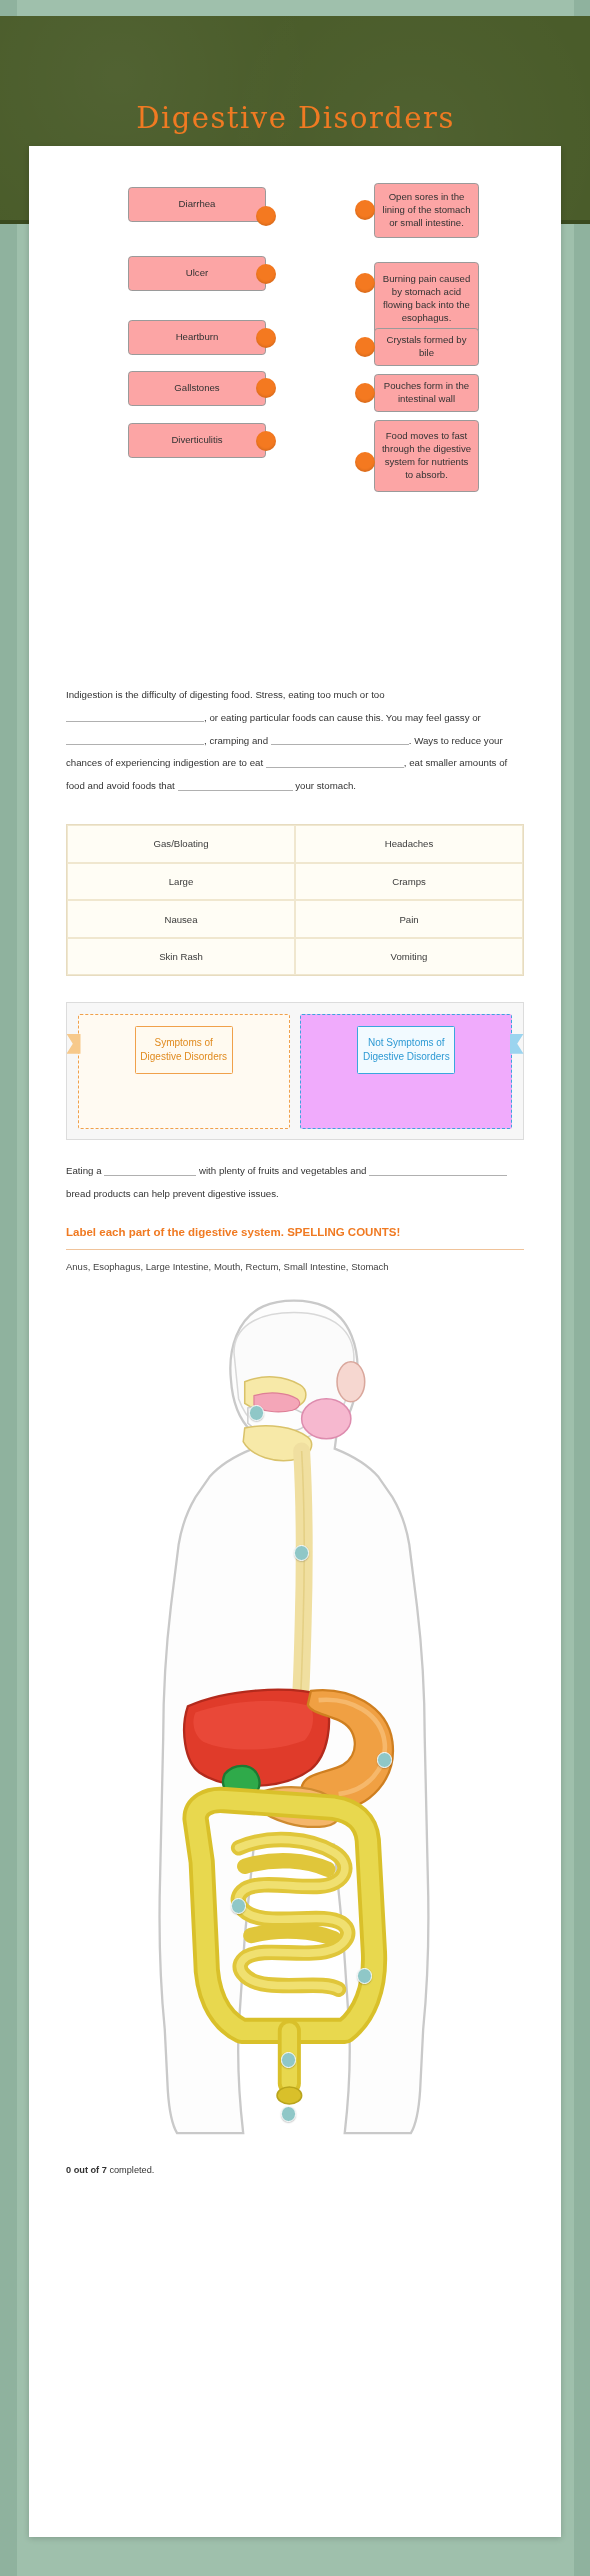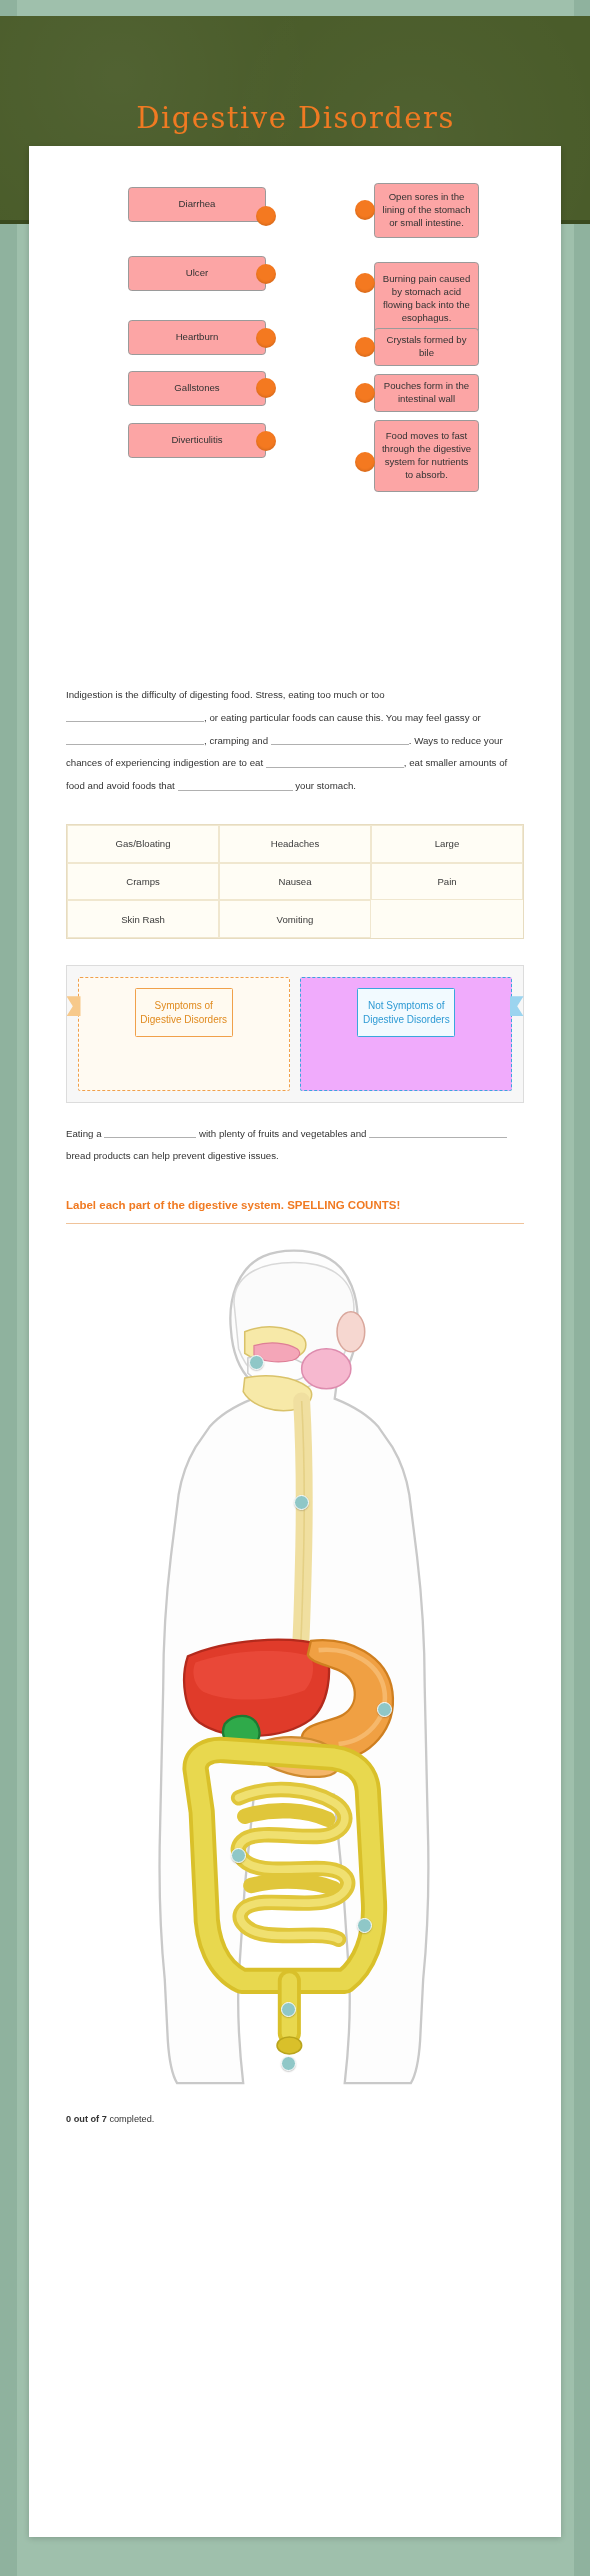--- a/index.html
+++ b/index.html
@@ -108,21 +108,21 @@
   }
   .blank.sm { min-width: 92px; }
   .blank.lg { min-width: 138px; }
 
   
   .wordbank {
     margin-top: 26px;
     border: 0.8px solid #e7dcc0;
     background: #fffdf4;
     display: grid;
-    grid-template-columns: 1fr 1fr 1fr;
+    grid-template-columns: 1fr 1fr;
   }
   .wb-cell {
     border: 0.8px solid #f0e7cf;
     padding: 12.3px 3.1px;
     text-align: center;
     font-size: 9.6px;
     color: #3b3b3b;
     background: #fffdf5;
   }
 
@@ -169,21 +169,21 @@
   
   .closing {
     font-size: 9.7px;
     line-height: 2.3;
     color: #333;
     margin-top: 20px;
   }
 
   
   .label-head {
-    margin-top: 30px;
+    margin-top: 19px;
     color: #f07a22;
     font-size: 11.5px;
     font-weight: bold;
     line-height: 1.4;
     padding-bottom: 9.2px;
     border-bottom: 0.8px solid #f0c39a;
   }
   .label-words {
     margin-top: 9.2px;
     font-size: 9.5px;
@@ -317,20 +317,21 @@
       <span>Eating a</span>
       <span class="blank sm"></span>
       <span>with plenty of</span>
       <span>fruits and vegetables and</span>
       <span class="blank lg"></span>
       <span>bread products can</span>
       <span>help prevent digestive issues.</span>
     </div>
 
     <div class="label-head">Label each part of the digestive system. SPELLING COUNTS!</div>
+    <div class="label-words">Anus, Esophagus, Large Intestine, Mouth, Rectum, Small Intestine, Stomach</div>
 
     <div class="figure">
       <svg width="431" height="846" viewBox="0 0 560 1100" xmlns="http://www.w3.org/2000/svg">
 
         <path d="M238 20 C205 35 192 75 196 115 C198 145 208 168 222 182 L225 205 C200 215 180 228 168 242 L150 268
                  C140 285 132 305 128 330 L118 410 C112 460 108 520 108 580
                  L104 760 C102 830 104 900 110 960 L114 1040 C116 1070 120 1085 126 1095
                  L212 1095 C208 1060 204 1010 206 960 L214 840 L226 720
                  L330 720 L342 840 L350 960 C352 1010 348 1060 344 1095
                  L430 1095 C436 1085 440 1070 442 1040 L446 960 C452 900 454 830 452 760

